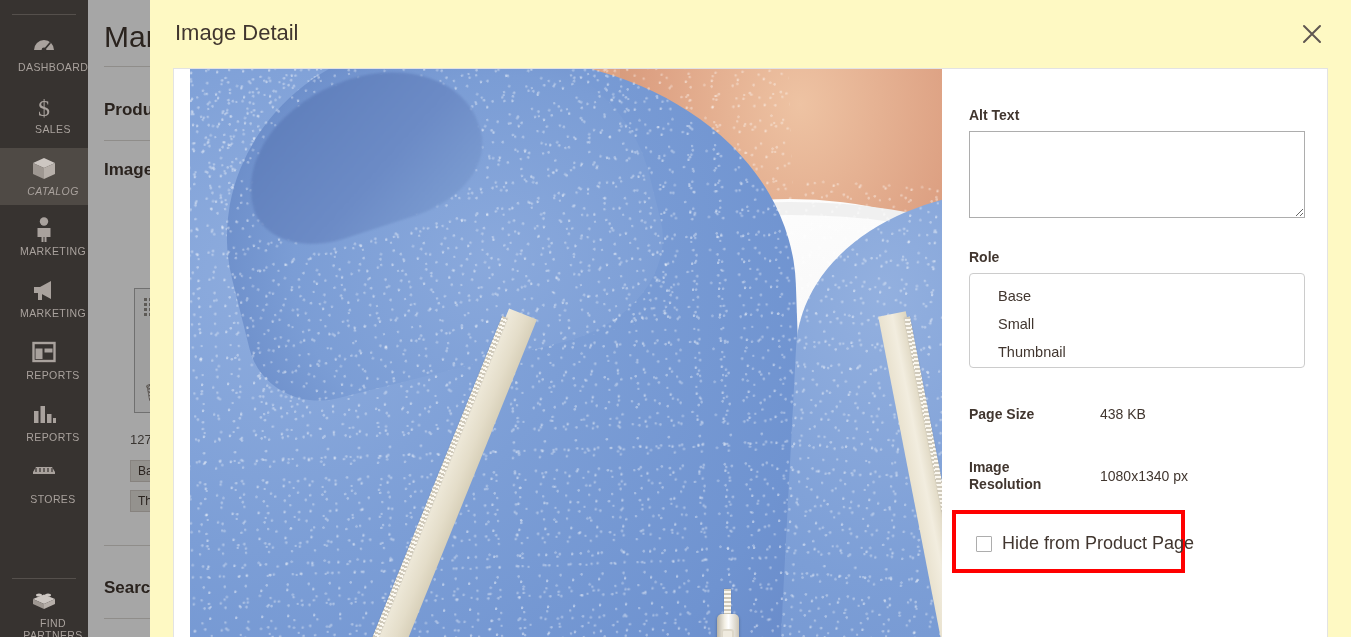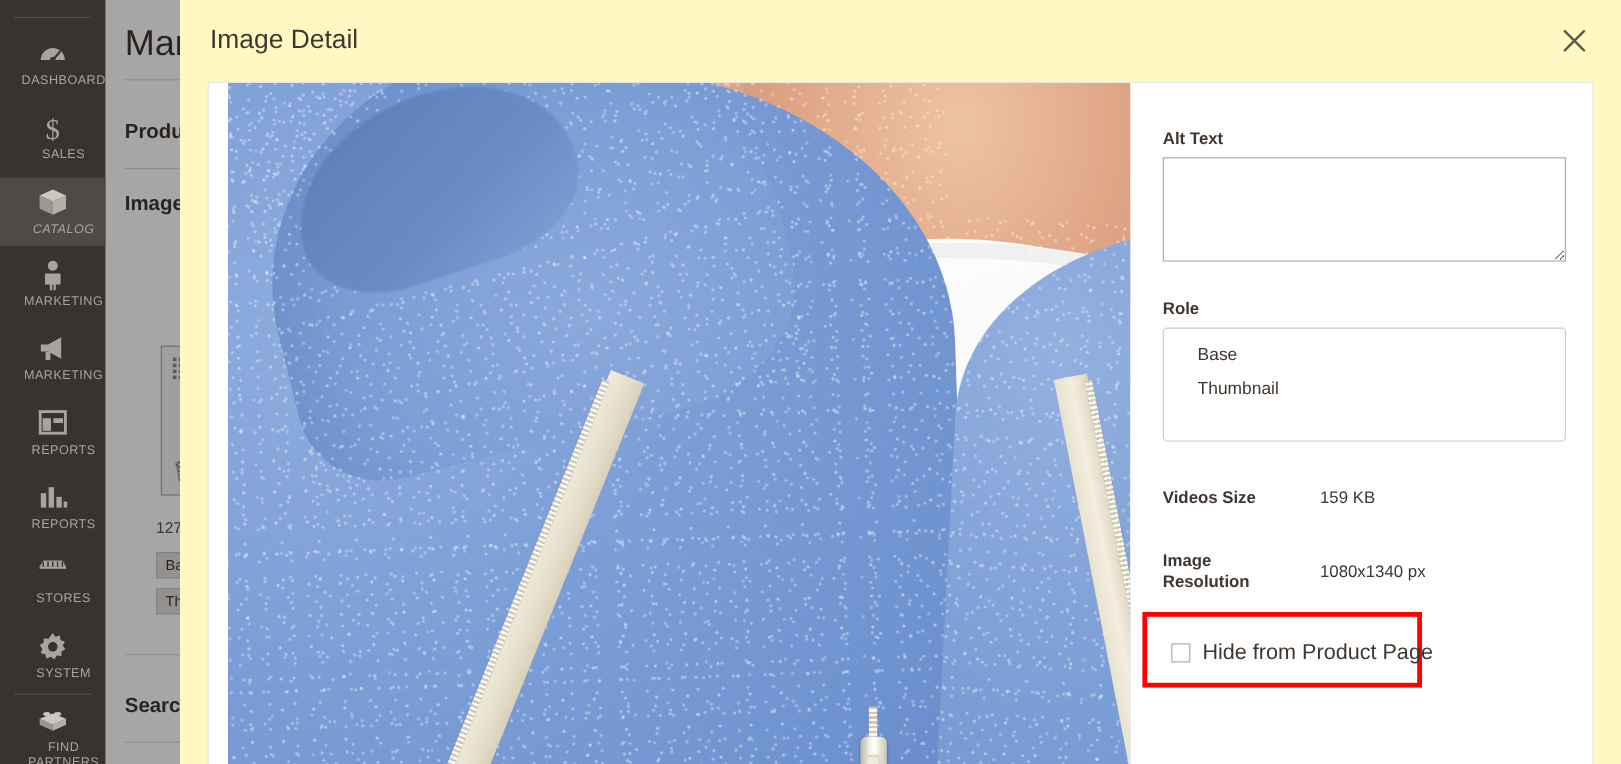--- a/index.html
+++ b/index.html
@@ -540,29 +540,20 @@
       <span class="nav-icon">
         <svg width="28" height="22" viewBox="0 0 28 22">
           <path d="M3 8 L6 3 h16 l3 5 z" fill="#a9a29d"></path>
           <rect x="3" y="8" width="22" height="2" fill="#a9a29d"></rect>
           <path d="M6 4 v4 M10 4 v4 M14 4 v4 M18 4 v4 M22 4 v4" stroke="#373330" stroke-width="1.2"></path>
         </svg>
       </span>
       <span class="nav-label">STORES</span>
     </div>
 
-    <div class="nav-item" style="top:520px;height:56px;padding-top:6px">
-      <span class="nav-icon">
-        <svg width="26" height="26" viewBox="0 0 26 26">
-          <path d="M13 1.5 l2.2 3.1 3.7 -1 .6 3.8 3.6 1.3 -1.9 3.3 2.3 3.1 -3.4 1.8 .2 3.8 -3.8 -.4 -2.2 3.1 -3.1 -2.2 -3.4 1.7 -1.1 -3.7 -3.7 -.9 1.2 -3.6 -2.1 -3.2 3.3 -1.9 .1 -3.8 3.7 .7 z" fill="#a9a29d"></path>
-          <circle cx="13" cy="13" r="4" fill="#373330"></circle>
-        </svg>
-      </span>
-      <span class="nav-label">SYSTEM</span>
-    </div>
 
     <div class="sidebar-bottom-rule" style="top:578px"></div>
 
     <div class="nav-item" style="top:586px;height:52px;padding-top:4px">
       <span class="nav-icon" style="height:24px">
         <svg width="30" height="23" viewBox="0 0 30 23">
           <ellipse cx="10" cy="5" rx="3" ry="1.6" fill="#cdc7c2"></ellipse>
           <ellipse cx="19" cy="5" rx="3" ry="1.6" fill="#cdc7c2"></ellipse>
           <path d="M4 9 L15 4.5 L26 9 L15 14 Z" fill="#cdc7c2"></path>
           <path d="M4 9 L15 14 L15 19 L4 14 Z" fill="#9e9791"></path>
@@ -613,25 +604,26 @@
       </div>
 
       <div class="form-pane">
 
         <div class="field-label" style="left:0;top:38px">Alt Text</div>
         <textarea class="alt-textarea" placeholder="" style=""></textarea>
 
         <div class="field-label" style="left:0;top:180px">Role</div>
         <div class="role-box">
           <span class="role-item">Base</span>
+          <span class="role-item">Small</span>
           <span class="role-item">Thumbnail</span>
         </div>
 
-        <div class="field-label" style="left:0;top:337px">Videos Size</div>
-        <div class="kv-value" style="top:337px">159 KB</div>
+        <div class="field-label" style="left:0;top:337px">Page Size</div>
+        <div class="kv-value" style="top:337px">438 KB</div>
 
         <div class="field-label" style="left:0;top:390px;width:80px">Image Resolution</div>
         <div class="kv-value" style="top:399px">1080x1340 px</div>
 
         <div class="hide-box">
           <div class="hide-inner">
             <span class="chk"></span>
             <span class="chk-label">Hide from Product Page</span>
           </div>
         </div>

